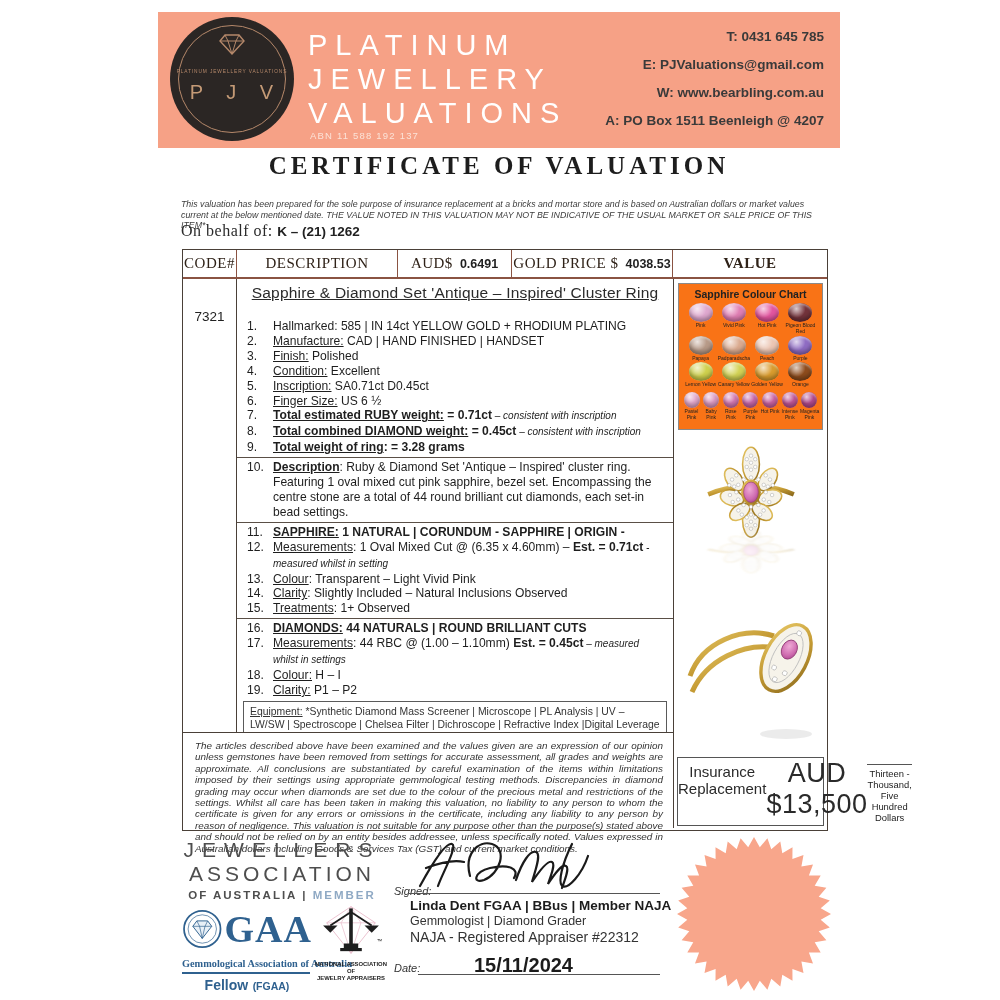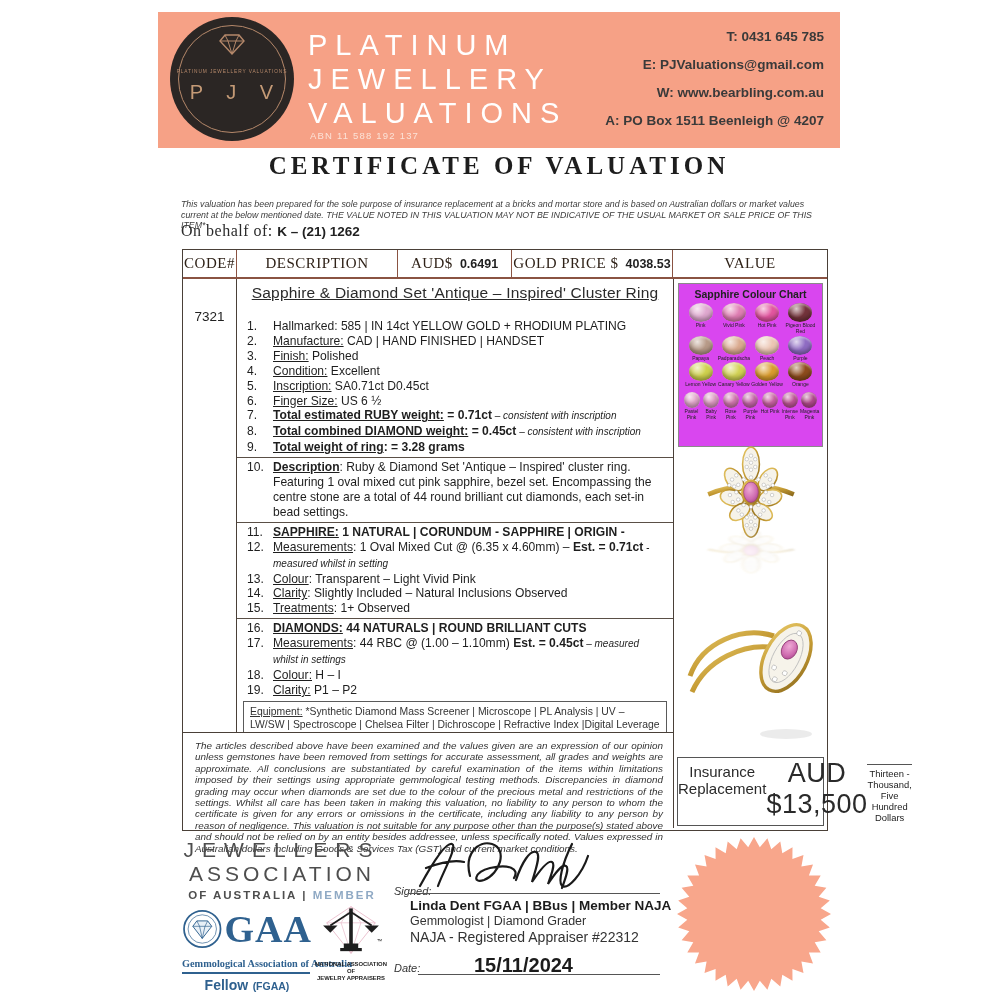--- a/index.html
+++ b/index.html
@@ -25,41 +25,41 @@
   .top-disc { position:absolute; left:181px; top:199px; width:648px; font-size:8.8px; font-style:italic; color:#3c3c3c; line-height:10.6px; }
   .behalf { position:absolute; left:181px; top:222px; }
   .behalf-label { font-family:"Liberation Serif",serif; font-size:16px; color:#2a2a2a; letter-spacing:.5px; }
   .behalf-value { font-size:13.5px; color:#222; font-weight:600; }
 
   
   .vtable { position:absolute; left:182px; top:249px; width:646px; height:582px; border:1.6px solid #4a4038; }
   .thead { display:flex; height:29px; border-bottom:2px solid #8a5342; }
   .thead .cell { border-right:1.8px solid #8a5342; display:flex; align-items:center; justify-content:center;
       font-family:"Liberation Serif",serif; font-size:15px; color:#2f2218; letter-spacing:.5px; }
-  .thead .cell:last-child { border-right:none; }
+  .thead .cell:last-child { border-right:none;font-weight:bold; }
   .c-code{width:54px;} .c-desc{width:161px;} .c-aud{width:114px;} .c-gold{width:161px;} .c-val{flex:1;}
   .hnum { font-family:"Liberation Sans",sans-serif; font-size:12.5px; font-weight:600; margin-left:7px; color:#1f1f1f; letter-spacing:0; }
   .tbody { display:flex; height:549px; }
   .left-region { width:490px; display:flex; flex-direction:column; }
   .upper { flex:1; display:flex; overflow:hidden; }
   .code-col { width:54px; border-right:1.6px solid #4a4038; text-align:center; padding-top:30px; font-size:13.5px; color:#222; }
   .desc-col { flex:1; padding:0 10px; }
   .item-title { margin-top:5px; text-align:center; font-size:15.5px; color:#2a2a2a; text-decoration:underline; letter-spacing:.2px; }
   .items { margin-top:17px; font-size:12.1px; line-height:14.9px; color:#1e1e1e; }
   .item { display:flex; }
   .item .num { width:26px; flex:none; }
   .item .itxt { flex:1; }
   .fu{text-decoration:underline;} .fb{font-weight:700;} .fi{font-style:italic;} .fs{font-size:10px;}
   .hrline { border-top:1.4px solid #5a4f46; margin:2px -10px 2px -10px; }
   .equip-box { margin:3px -4px 0 -4px; border:1.2px solid #5a5a5a; padding:3px 6px; font-size:10.4px; line-height:13.4px; color:#333; }
   .equip-box .lbl { text-decoration:underline; }
   .legal { height:96px; border-top:1.6px solid #4a4038; padding:7px 10px 0 12px; font-size:9.9px; font-style:italic; line-height:11.4px; color:#333; text-align:justify; }
 
   .value-col { flex:1; border-left:1.6px solid #4a4038; position:relative; }
-  .chart-box { position:absolute; left:4px; right:4px; top:4px; height:164px; border:1px solid #8a8a8a; background:#d946ef; }
+  .chart-box { position:absolute; left:4px; right:4px; top:4px; height:147px; border:1px solid #8a8a8a; background:#f97316; }
   .chart-title { text-align:center; font-size:10.5px; font-weight:700; color:#222; margin-top:4px; }
   .gem-grid { display:grid; grid-template-columns:repeat(4,1fr); margin:3px 5px 0 5px; row-gap:1px; }
   .gem-cell { text-align:center; }
   .gem-oval { width:24px; height:19px; border-radius:50%; margin:0 auto; }
   .gem-round { width:16px; height:16px; border-radius:50%; margin:0 auto; }
   .gem-label { font-size:5px; line-height:5.8px; color:#222; margin-top:1px; }
   .gem-row { display:flex; justify-content:space-between; margin:4px 3px 0 3px; }
   .gem-rcell { width:19px; text-align:center; }
   .ring-top { position:absolute; left:12px; top:143px; }
   .ring-side { position:absolute; left:2px; top:305px; }

